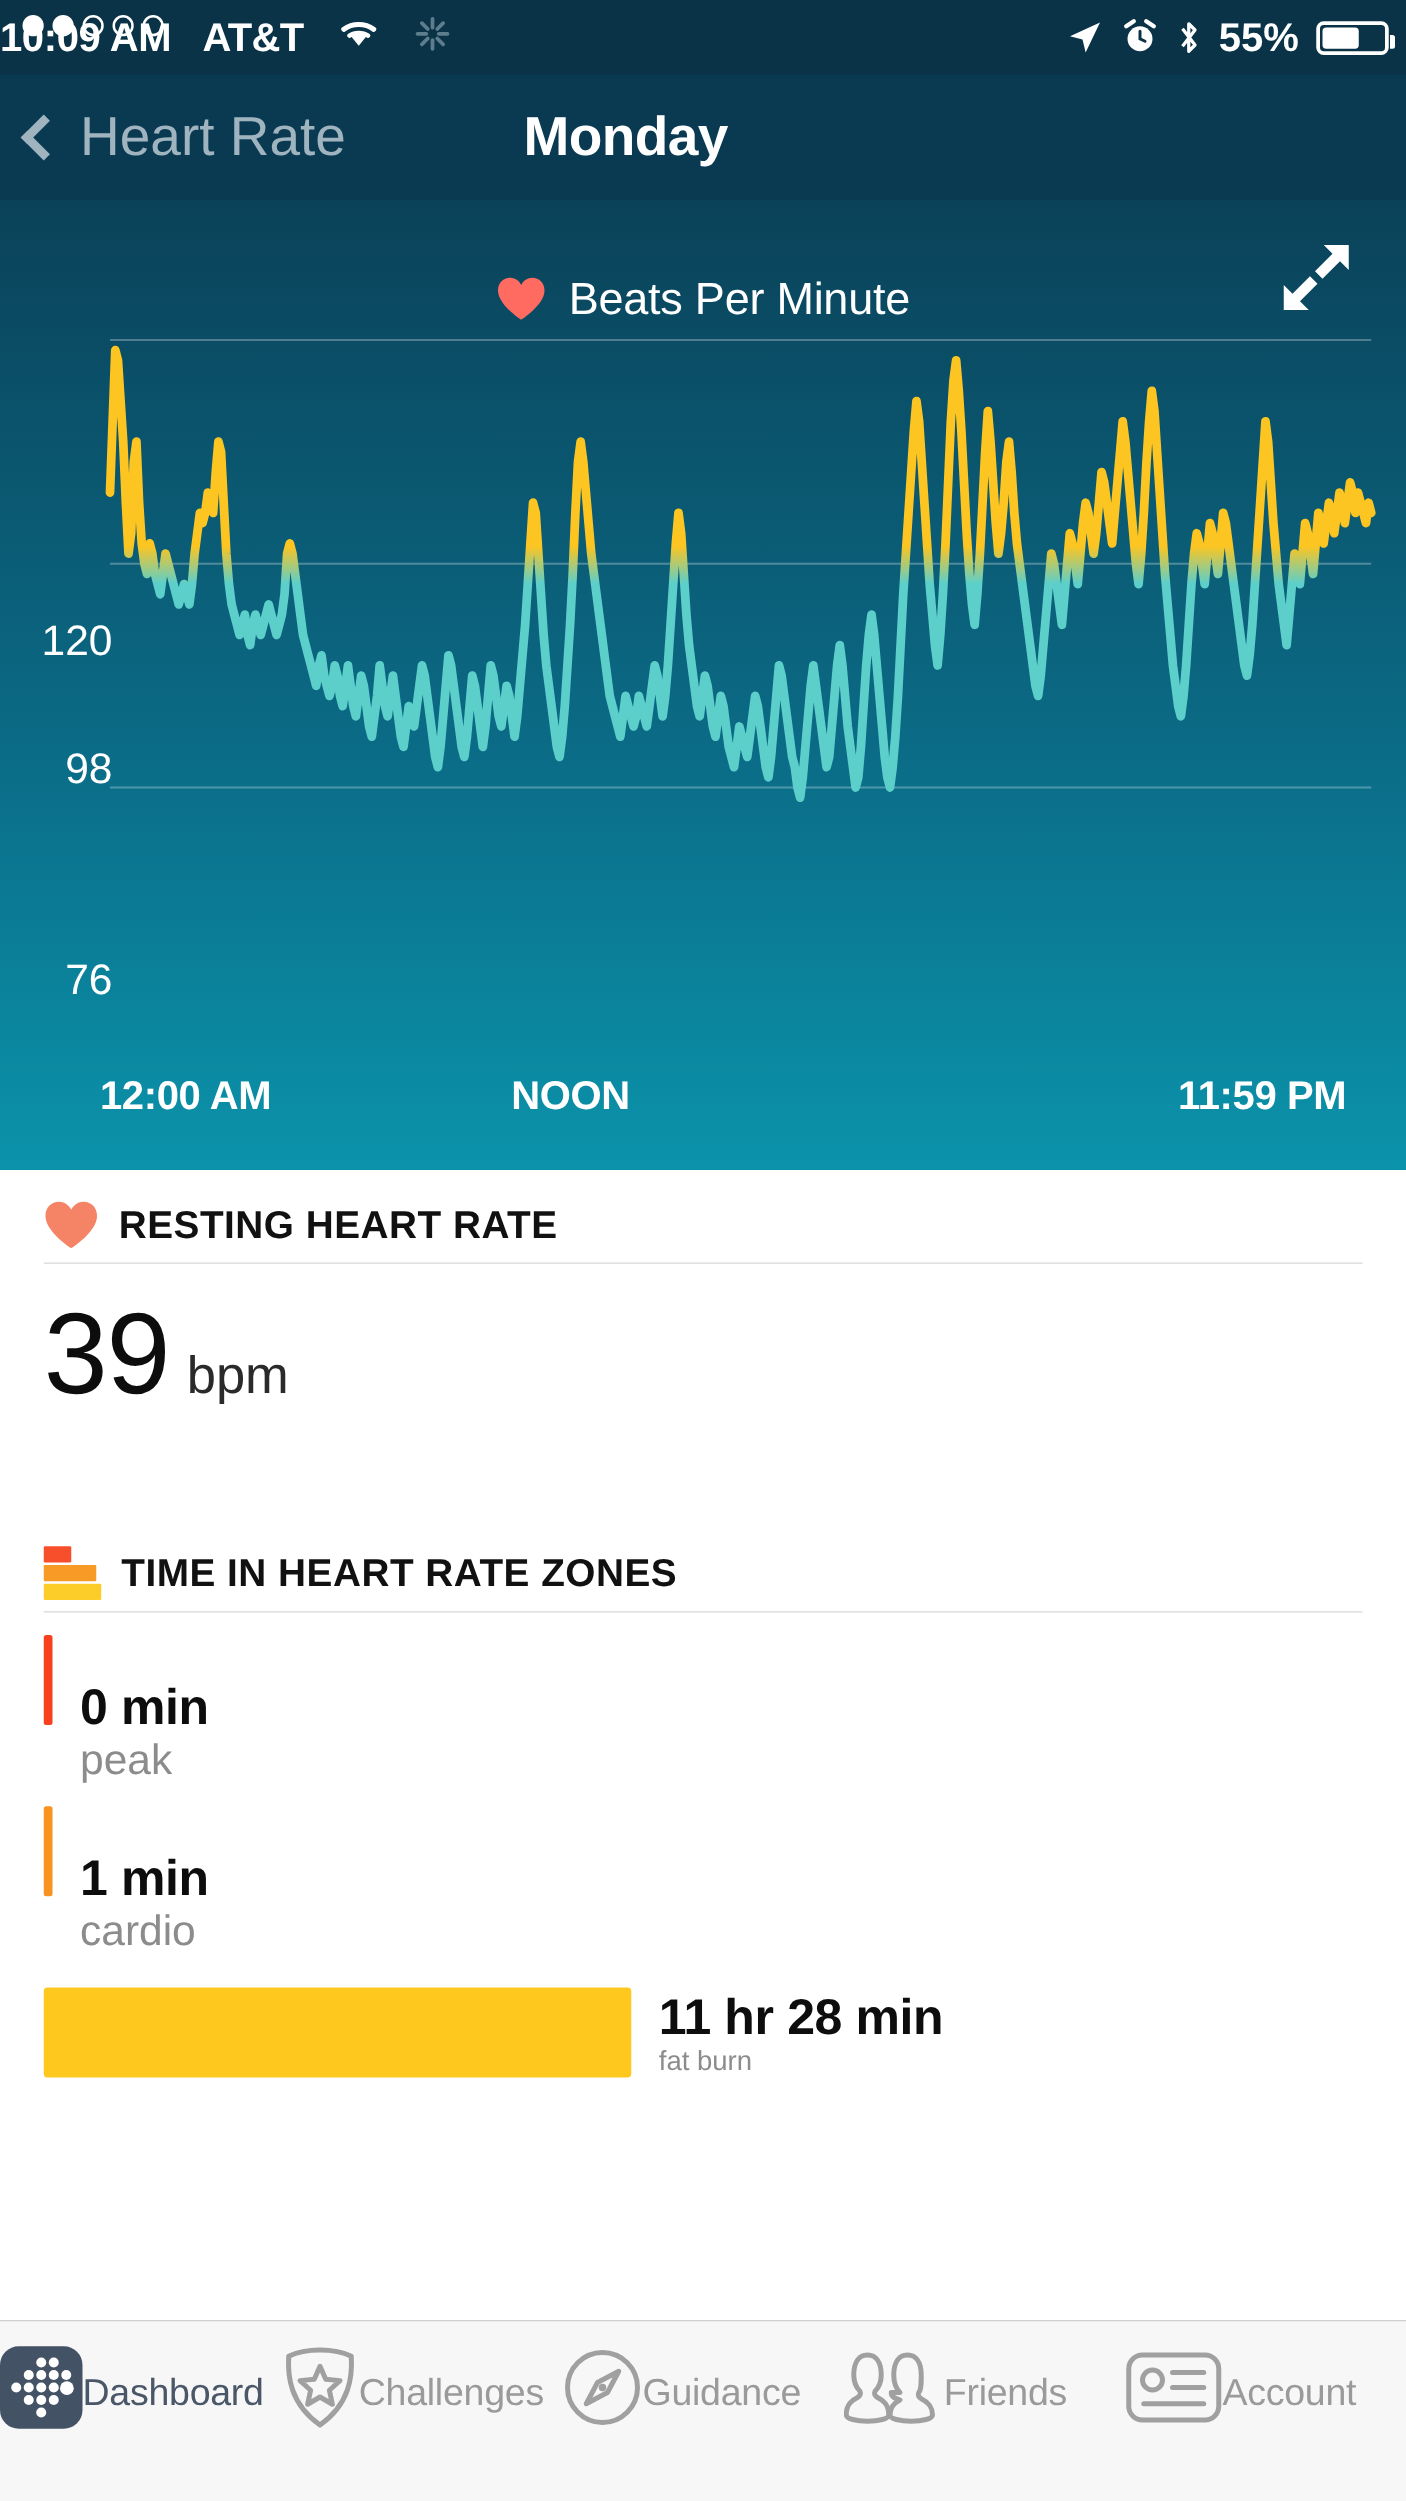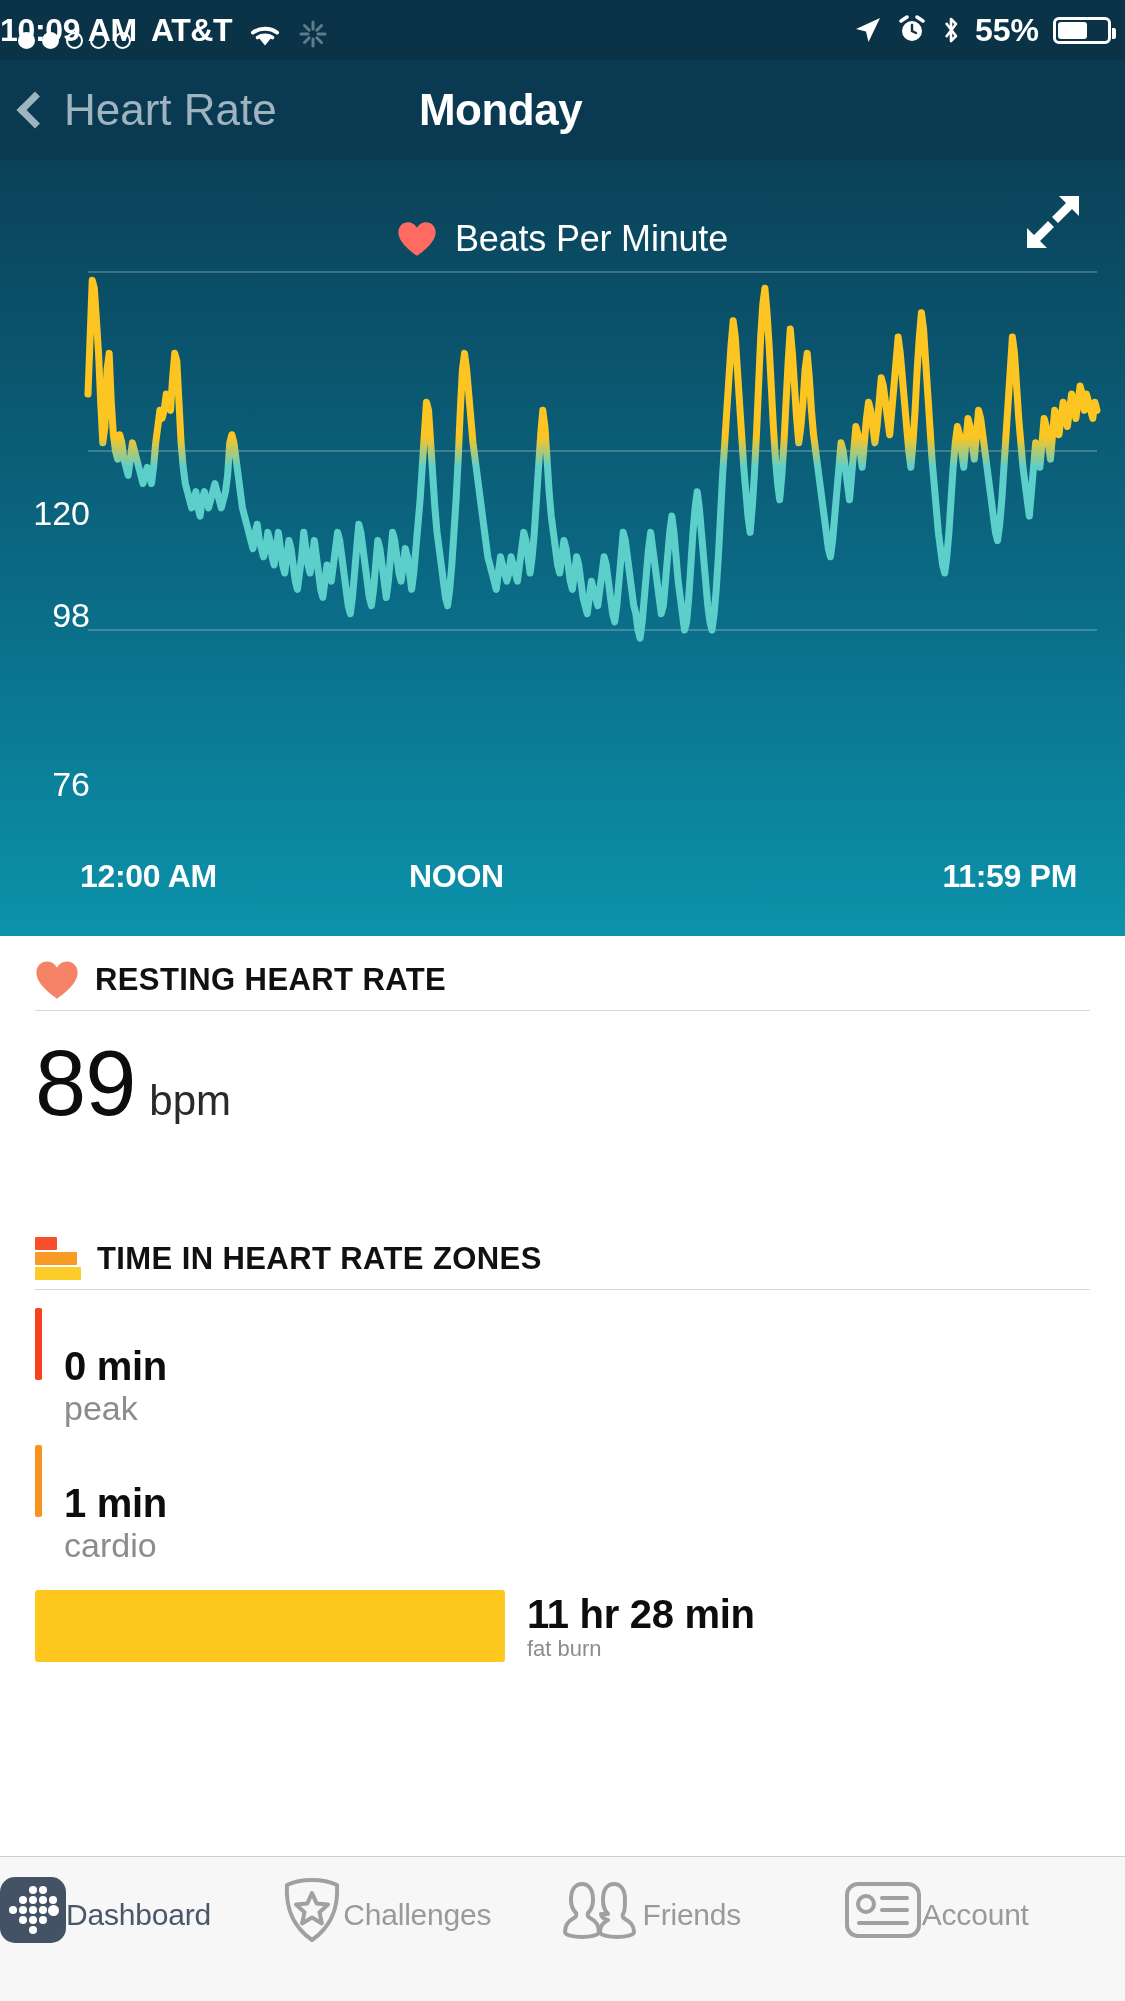--- a/index.html
+++ b/index.html
@@ -13,21 +13,21 @@
   .screen { position: relative; width: 1125px; height: 2001px; }
 
   
   .statusbar {
     position: absolute; top: 0; left: 0;
     width: 1125px; height: 60px;
     background: #0a3347;
     color: #ffffff;
     display: flex; align-items: center;
   }
-  .sb-left { position: absolute; left: 18px; display: flex; align-items: flex-end; gap: 15px; }
+  .sb-left { position: absolute; left: 18px; display: flex; align-items: flex-start; gap: 26px; }
   .dots { display: flex; align-items: center; gap: 7px; }
   .dot { width: 17px; height: 17px; border-radius: 50%; border: 2.5px solid #ffffff; }
   .dot.filled { background: #ffffff; }
   .carrier { font-size: 32px; font-weight: bold; letter-spacing: -0.5px; margin-left: 5px; }
   .sb-center {
     position: absolute; left: 0; width: 897px; text-align: left;
     font-size: 32px; font-weight: bold; letter-spacing: -0.3px;
   }
   .sb-right { position: absolute; right: 14px; display: flex; align-items: center; gap: 14px; }
   .batt-pct { font-size: 32px; font-weight: bold; }
@@ -221,21 +221,21 @@
 
     <div style="height:14px;"></div>
     <div class="sec-head">
       <svg style="width:44px;height:40px;" viewBox="0 0 32 29">
         <path d="M16 28 C16 28 1 18.5 1 9.2 C1 4.2 4.6 1 8.8 1 C12 1 14.7 3 16 5.6 C17.3 3 20 1 23.2 1 C27.4 1 31 4.2 31 9.2 C31 18.5 16 28 16 28 Z" fill="#F58466"></path>
       </svg>
       <span class="sec-title">RESTING HEART RATE</span>
     </div>
     <div class="divider"></div>
     <div class="rhr-row">
-      <span class="rhr-num">89</span>
+      <span class="rhr-num">39</span>
       <span class="rhr-unit">bpm</span>
     </div>
 
     <div style="height:100px;"></div>
     <div class="sec-head">
       <span class="zone-icon">
         <i class="zi1"></i>
           <i class="zi2"></i>
           <i class="zi3"></i>
       </span>
@@ -296,20 +296,30 @@
     <div class="tab">
       <span class="ti">
         <svg width="62" height="66" viewBox="0 0 62 66">
           <path d="M31 3 C43 3 52 6 56 8 C57 24 55 46 31 63 C7 46 5 24 6 8 C10 6 19 3 31 3 Z" fill="none" stroke="#a0a0a0" stroke-width="4" stroke-linejoin="round"></path>
           <path d="M31 16 L35.6 26.4 L47 27.5 L38.5 35.2 L40.9 46.4 L31 40.6 L21.1 46.4 L23.5 35.2 L15 27.5 L26.4 26.4 Z" fill="none" stroke="#a0a0a0" stroke-width="4" stroke-linejoin="round"></path>
         </svg>
       </span>
       <span class="tl">Challenges</span>
     </div>
 
+    <div class="tab">
+      <span class="ti">
+        <svg width="64" height="64" viewBox="0 0 64 64">
+          <circle cx="32" cy="32" r="28" fill="none" stroke="#a0a0a0" stroke-width="4"></circle>
+          <path d="M45 19 L36 36 L19 45 L28 28 Z" fill="none" stroke="#a0a0a0" stroke-width="4" stroke-linejoin="round"></path>
+          <circle cx="32" cy="32" r="3" fill="#a0a0a0"></circle>
+        </svg>
+      </span>
+      <span class="tl">Guidance</span>
+    </div>
 
     <div class="tab">
       <span class="ti">
         <svg width="80" height="64" viewBox="0 0 80 64">
           <path d="M30 22 C30 12 26 6 19 6 C12 6 8 12 8 22 C8 29 11 33 13 35 C14 37 13 39 11 40 C7 42 2 45 2 54 C2 57 10 59 19 59 C28 59 36 57 36 54 C36 45 31 42 27 40 C25 39 24 37 25 35 C27 33 30 29 30 22 Z" fill="none" stroke="#a0a0a0" stroke-width="4" stroke-linejoin="round"></path>
           <path d="M62 22 C62 12 58 6 51 6 C44 6 40 12 40 22 C40 30 43 34 45 36 L38 36 C38 40 42 41 45 42 C41 44 37 47 37 54 C37 57 45 59 54 59 C63 59 71 57 71 54 C71 46 66 43 62 41 C60 40 59 38 60 36 C62 34 62 28 62 22 Z" fill="none" stroke="#a0a0a0" stroke-width="4" stroke-linejoin="round"></path>
         </svg>
       </span>
       <span class="tl">Friends</span>
     </div>

